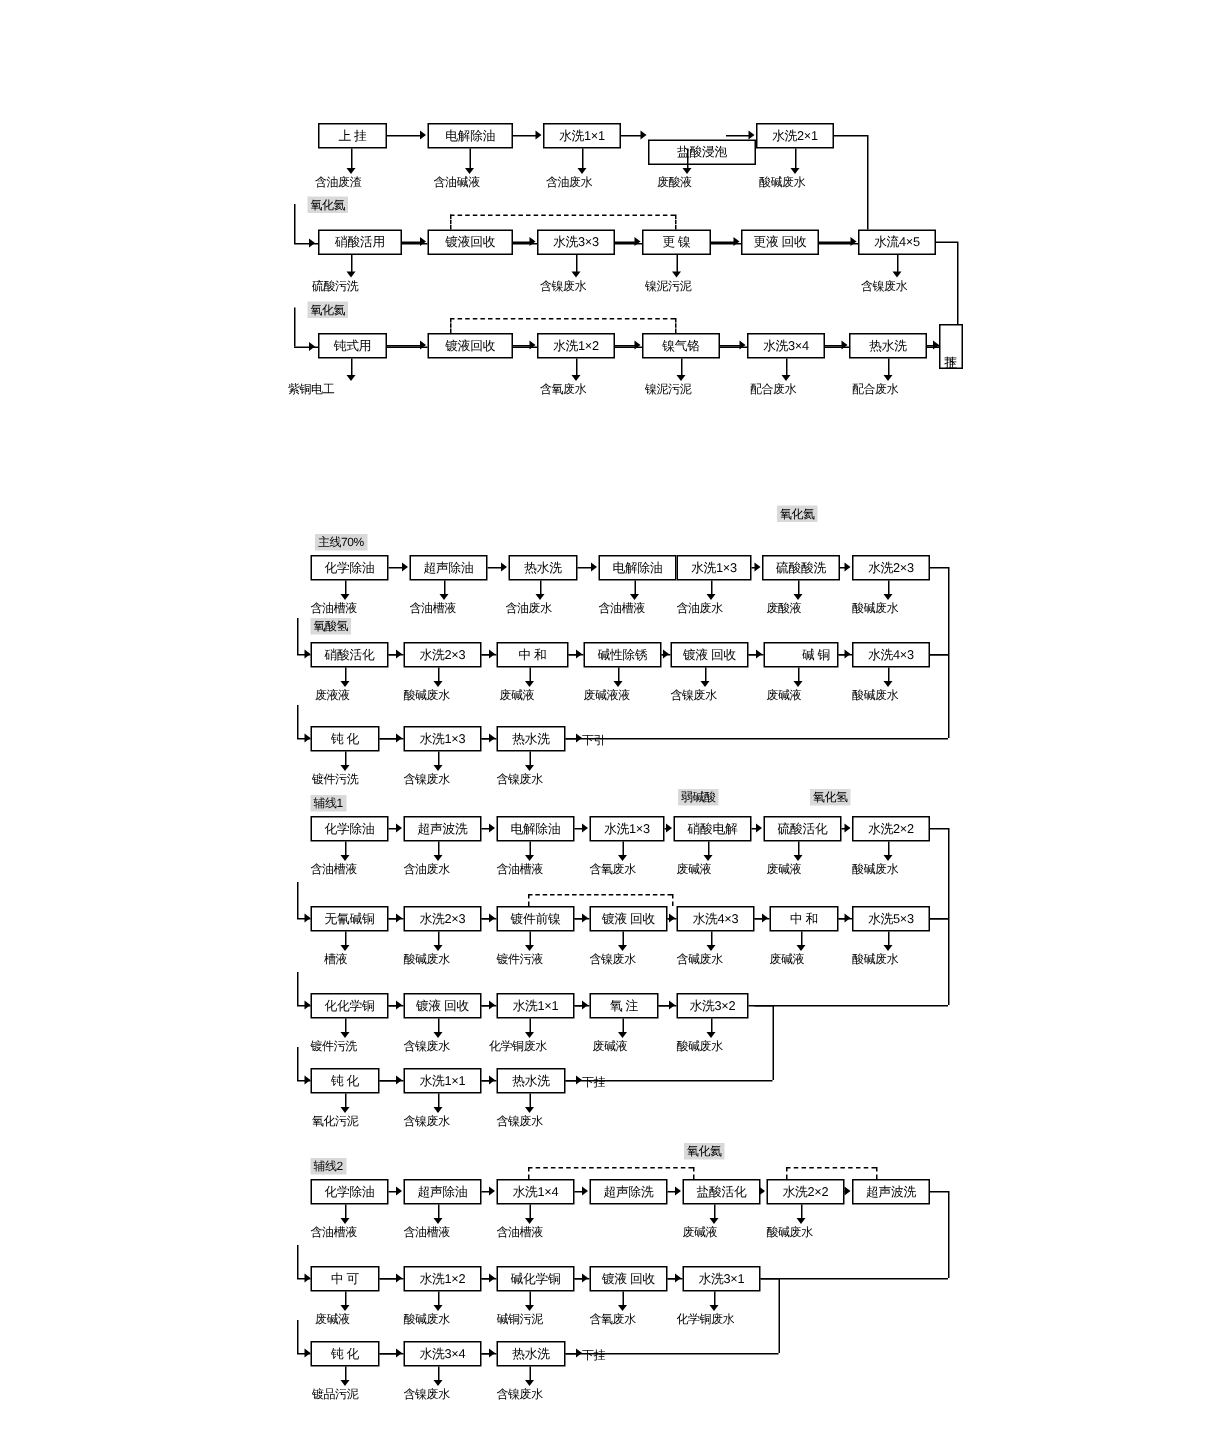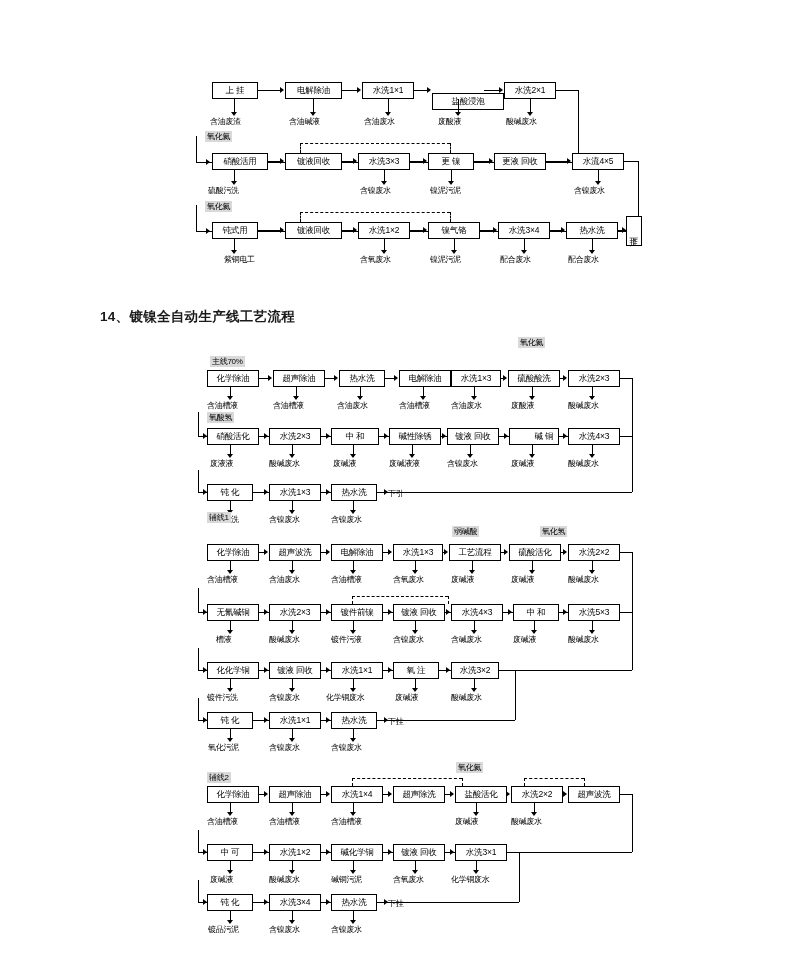--- a/index.html
+++ b/index.html
@@ -217,30 +217,29 @@
       <div class="arrow-d" style="left:231px; top:250px;"></div>
     <div class="ln v" style="left:384px; top:239px; height:12px;"></div>
       <div class="arrow-d" style="left:381px; top:250px;"></div>
     <div class="ln v" style="left:454px; top:239px; height:12px;"></div>
       <div class="arrow-d" style="left:451px; top:250px;"></div>
     <div class="ln v" style="left:524px; top:239px; height:12px;"></div>
       <div class="arrow-d" style="left:521px; top:250px;"></div>
     <div class="ln v" style="left:592px; top:239px; height:12px;"></div>
       <div class="arrow-d" style="left:589px; top:250px;"></div>
 
-    <div class="under" style="left:224px; top:254px;">紫铜电工</div>
+    <div class="under" style="left:192px; top:254px;">紫铜电工</div>
     <div class="under" style="left:360px; top:254px;">含氧废水</div>
     <div class="under" style="left:430px; top:254px;">镍泥污泥</div>
     <div class="under" style="left:500px; top:254px;">配合废水</div>
     <div class="under" style="left:568px; top:254px;">配合废水</div>
 
     <div class="node" style="left:626px; top:216px; width:16px; height:30px; writing-mode:vertical-rl; font-size:8.5px;">下挂</div>
   </div>
 
-  <div class="section-title" id="title14">14、镀镍全自动生产线工艺流程</div>
 
   <div class="flow" id="d14" style="left:0; top:0; width:803px; height:0;">
 
     <div class="tag gray" style="left:210px; top:356px;">主线70%</div>
     <div class="tag gray" style="left:518px; top:337px;">氧化氦</div>
     <div class="node h1" style="left:207px; top:370px; width:52px;">化学除油</div>
     <div class="node h1" style="left:273px; top:370px; width:52px;">超声除油</div>
     <div class="node h1" style="left:339px; top:370px; width:46px;">热水洗</div>
     <div class="node h1" style="left:399px; top:370px; width:52px;">电解除油</div>
     <div class="node h1" style="left:451px; top:370px; width:50px;">水洗1×3</div>
@@ -353,29 +352,29 @@
       <div class="arrow-d" style="left:227px; top:510px;"></div>
     <div class="ln v" style="left:292px; top:501px; height:10px;"></div>
       <div class="arrow-d" style="left:289px; top:510px;"></div>
     <div class="ln v" style="left:353px; top:501px; height:10px;"></div>
       <div class="arrow-d" style="left:350px; top:510px;"></div>
 
     <div class="under" style="left:208px; top:514px;">镀件污洗</div>
     <div class="under" style="left:269px; top:514px;">含镍废水</div>
     <div class="under" style="left:331px; top:514px;">含镍废水</div>
 
-    <div class="tag gray" style="left:207px; top:512px;">辅线1</div>
+    <div class="tag gray" style="left:207px; top:530px;">辅线1</div>
     <div class="tag gray" style="left:452px; top:526px;">弱碱酸</div>
     <div class="tag gray" style="left:540px; top:526px;">氧化氢</div>
 
     <div class="node h1" style="left:207px; top:544px; width:52px;">化学除油</div>
     <div class="node h1" style="left:269px; top:544px; width:52px;">超声波洗</div>
     <div class="node h1" style="left:331px; top:544px; width:52px;">电解除油</div>
     <div class="node h1" style="left:393px; top:544px; width:50px;">水洗1×3</div>
-    <div class="node h1" style="left:449px; top:544px; width:52px;">工艺流程</div>
+    <div class="node h1" style="left:449px; top:544px; width:52px;">硝酸电解</div>
     <div class="node h1" style="left:509px; top:544px; width:52px;">硫酸活化</div>
     <div class="node h1" style="left:568px; top:544px; width:52px;">水洗2×2</div>
 
     <div class="ln h" style="left:259px; top:552px; width:6px;"></div>
       <div class="arrow-r" style="left:264px; top:549px;"></div>
     <div class="ln h" style="left:321px; top:552px; width:6px;"></div>
       <div class="arrow-r" style="left:326px; top:549px;"></div>
     <div class="ln h" style="left:383px; top:552px; width:6px;"></div>
       <div class="arrow-r" style="left:388px; top:549px;"></div>
     <div class="ln h" style="left:443px; top:552px; width:2px;"></div>

